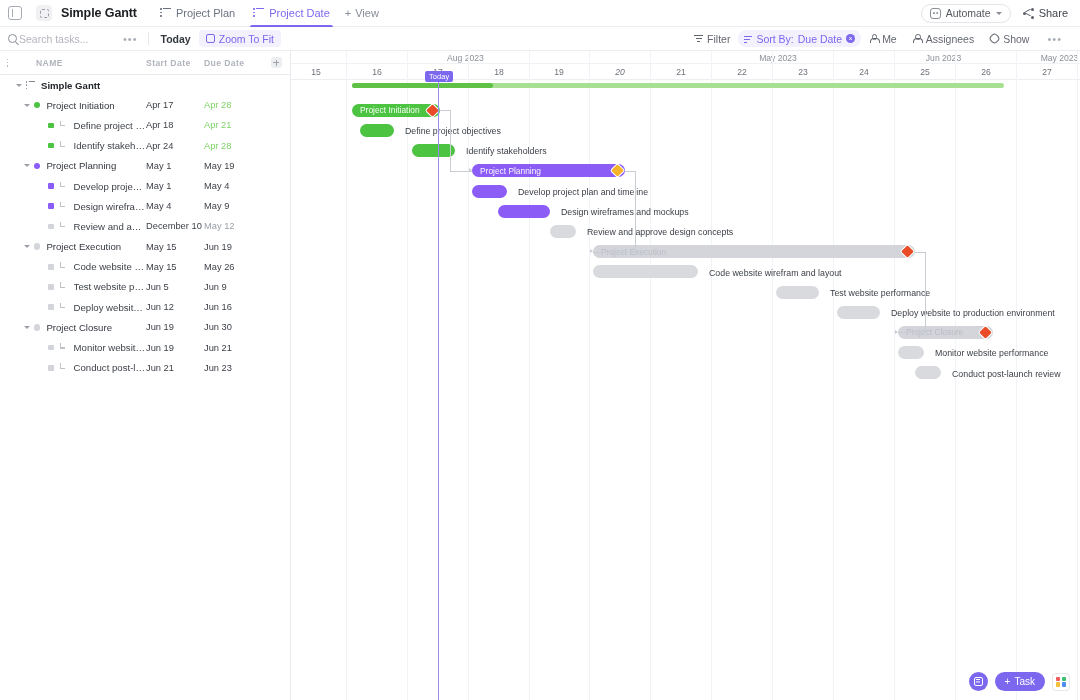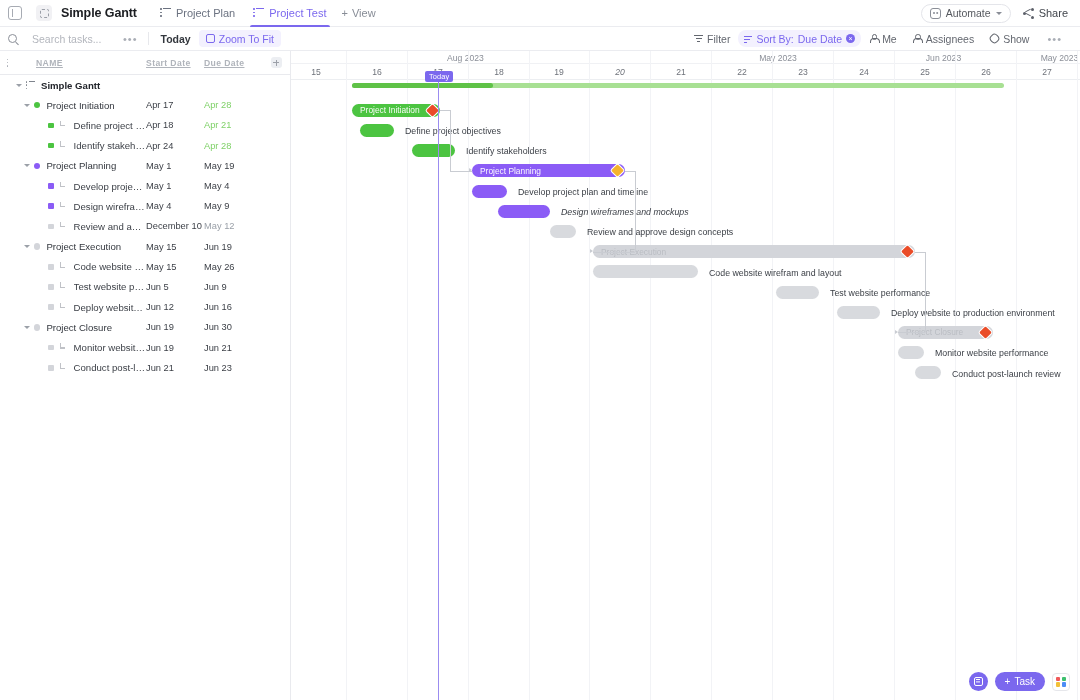--- a/index.html
+++ b/index.html
@@ -42,21 +42,21 @@
   .share{ display:flex;align-items:center;gap:5px;font-size:11px;color:#42464d;margin-left:12px;margin-right:4px;cursor:pointer;}
   .share-ic{width:11px;height:11px;position:relative;flex:none;}
   .share-ic s{position:absolute;width:3px;height:3px;border-radius:50%;background:#5c6069;}
   .share-ic s:nth-child(1){right:0;top:0;} .share-ic s:nth-child(2){right:0;bottom:0;} .share-ic s:nth-child(3){left:0;top:4px;}
   .share-ic u{position:absolute;left:2.5px;top:2.5px;width:6px;height:1px;background:#5c6069;transform:rotate(-28deg);}
   .share-ic u.b{top:6.4px;transform:rotate(28deg);}
 
   
   .filterbar{ position:absolute;left:0;top:27px;width:1080px;height:24px;display:flex;align-items:center;
               padding:0 8px;border-bottom:1px solid #ebecf0;background:#fff;font-size:10.5px;color:#7c808a;}
-  .search{display:flex;align-items:center;gap:15px;width:105px;}
+  .search{display:flex;align-items:center;gap:2px;width:105px;}
   .mag{width:9px;height:9px;border:1.3px solid #8b8f98;border-radius:50%;position:relative;flex:none;}
   .mag:after{content:"";position:absolute;right:-3px;bottom:-2.5px;width:4px;height:1.3px;background:#8b8f98;transform:rotate(45deg);}
   .search input{border:0;outline:0;font-size:10.5px;color:#2a2e34;background:transparent;width:78px;font-family:inherit;}
   .search input::placeholder{color:#b3b6bd;}
   .dots{color:#a9adb5;letter-spacing:1px;font-size:11px;padding:0 10px;cursor:pointer;}
   .divider{width:1px;height:13px;background:#e7e8ec;}
   .fb-item{display:flex;align-items:center;gap:4px;padding:0 8px;height:24px;cursor:pointer;color:#63676f;}
   .fb-item.today{color:#33373d;font-weight:bold;padding-left:12px;}
   .fb-item.z2f{color:#7b68ee;background:#f3f1fe;border-radius:4px;height:17px;padding:0 7px;}
   .zoomic{width:9px;height:9px;border:1.2px solid currentColor;border-radius:2px;flex:none;}
@@ -70,21 +70,21 @@
   .funnel i:nth-child(1){top:1.2px;width:9px;} .funnel i:nth-child(2){top:4.2px;width:6px;left:1.5px;} .funnel i:nth-child(3){top:7.2px;width:3px;left:3px;}
   .person{width:9px;height:9px;position:relative;flex:none;}
   .person:before{content:"";position:absolute;left:2.7px;top:0;width:3.6px;height:3.6px;border:1.1px solid currentColor;border-radius:50%;}
   .person:after{content:"";position:absolute;left:0.6px;bottom:0;width:7.8px;height:4px;border:1.1px solid currentColor;border-bottom:0;border-radius:4px 4px 0 0;}
   .eye{width:9px;height:9px;border:1.2px solid currentColor;border-radius:50% / 40%;flex:none;position:relative;transform:rotate(45deg);}
 
   
   .lefttable{ position:absolute;left:0;top:51px;width:291px;height:649px;background:#fff;
               border-right:1px solid #e9eaee;overflow:hidden;}
   .thead{ height:24px;display:flex;align-items:center;border-bottom:1px solid #e9eaee;
-          font-size:8.6px;color:#b0b4bb;letter-spacing:0.4px;font-weight:bold;text-decoration:underline;}
+          font-size:8.6px;color:#b0b4bb;letter-spacing:0.4px;font-weight:bold;}
   .th-ic{width:22px;display:flex;justify-content:center;}
   .listic{width:9px;height:9px;position:relative;}
   .listic i{position:absolute;left:3px;height:1.2px;background:#a9adb5;}
   .listic i:nth-child(1){top:0.8px;width:6px;} .listic i:nth-child(2){top:4px;width:6px;} .listic i:nth-child(3){top:7.2px;width:6px;}
   .listic b{position:absolute;left:0;width:1.5px;height:1.5px;background:#a9adb5;border-radius:50%;}
   .listic b:nth-of-type(1){top:0.6px;} .listic b:nth-of-type(2){top:3.8px;} .listic b:nth-of-type(3){top:7px;}
   .th-name{flex:1;padding-left:14px;}
   .th-sd{width:58px;}
   .th-dd{width:58px;}
   .th-plus{width:28px;display:flex;justify-content:center;}
@@ -171,21 +171,21 @@
     </div>
     <div class="tab active">
       <span class="ti">
           <b></b>
           <b></b>
           <b></b>
           <i></i>
           <i></i>
           <i></i>
         </span>
-      <span>Project Test</span>
+      <span>Project Date</span>
     </div>
     <div class="tab-add">
       <span>+</span>
       <span>View</span>
     </div>
 
     <div class="spacer"></div>
 
     <div class="pill">
       <span class="robot"></span>
@@ -473,21 +473,21 @@
         <div class="tasklbl" style="left: 114px; top: 46.1px;">Define project objectives</div>
         <div class="bar task" style="left: 121px; top: 64.1px; width: 43px; background: rgb(76, 196, 65);"></div>
         <div class="tasklbl" style="left: 175px; top: 66.3px;">Identify stakeholders</div>
         <div class="bar summary" style="left: 181px; top: 84.3px; width: 153px; background: rgb(139, 92, 246);">
           <span class="bar-lbl">Project Planning</span>
         </div>
         <div class="diamond" style="left: 321px; top: 85.3px; background: rgb(245, 179, 44);"></div>
         <div class="bar task" style="left: 181px; top: 104.5px; width: 35px; background: rgb(139, 92, 246);"></div>
         <div class="tasklbl" style="left: 227px; top: 106.7px;">Develop project plan and timeline</div>
         <div class="bar task" style="left: 207px; top: 124.7px; width: 52px; background: rgb(139, 92, 246);"></div>
-        <div class="tasklbl" style="left: 270px; top: 126.9px; font-style: italic;">Design wireframes and mockups</div>
+        <div class="tasklbl" style="left: 270px; top: 126.9px;">Design wireframes and mockups</div>
         <div class="bar task" style="left: 259px; top: 144.9px; width: 26px; background: rgb(216, 218, 222);"></div>
         <div class="tasklbl" style="left: 296px; top: 147.1px;">Review and approve design concepts</div>
         <div class="bar summary gray" style="left: 302px; top: 165.1px; width: 322px; background: rgb(211, 213, 218);">
           <span class="bar-lbl">Project Execution</span>
         </div>
         <div class="diamond" style="left: 611px; top: 166.1px; background: rgb(234, 76, 40);"></div>
         <div class="bar task" style="left: 302px; top: 185.3px; width: 105px; background: rgb(216, 218, 222);"></div>
         <div class="tasklbl" style="left: 418px; top: 187.5px;">Code website wirefram and layout</div>
         <div class="bar task" style="left: 485px; top: 205.5px; width: 43px; background: rgb(216, 218, 222);"></div>
         <div class="tasklbl" style="left: 539px; top: 207.7px;">Test website performance</div>

